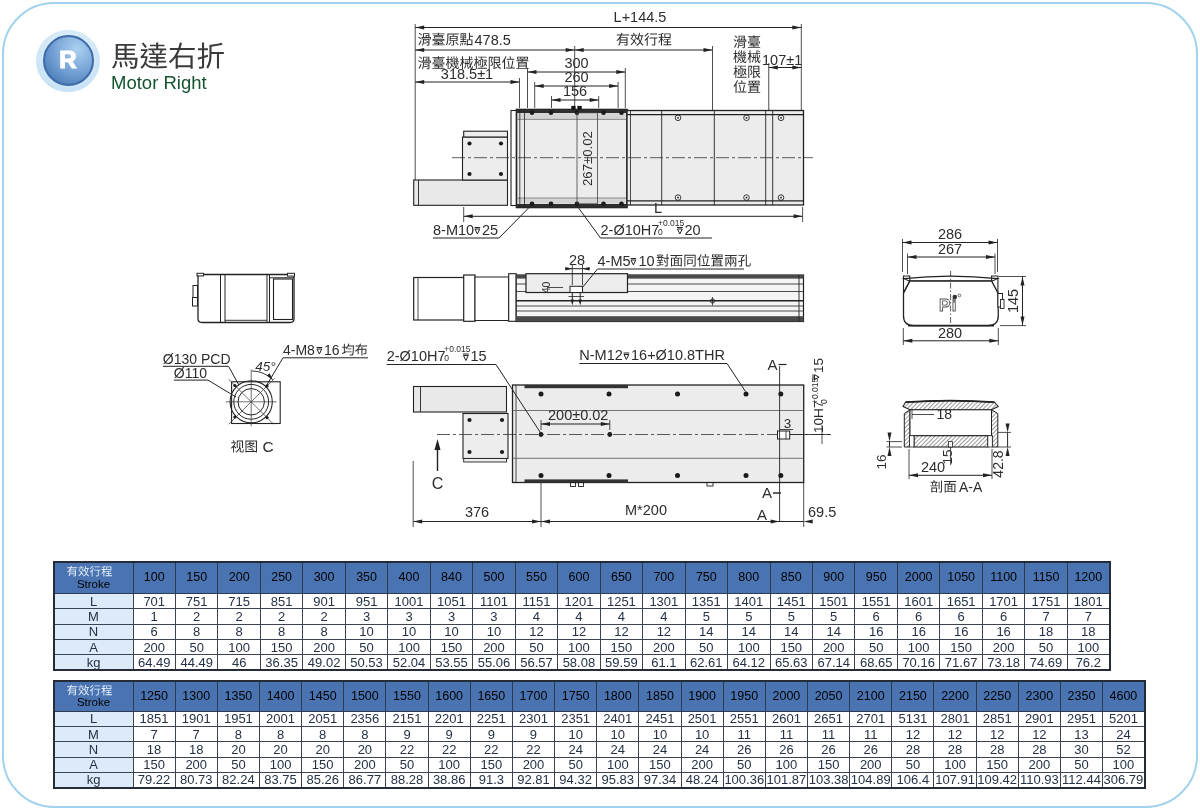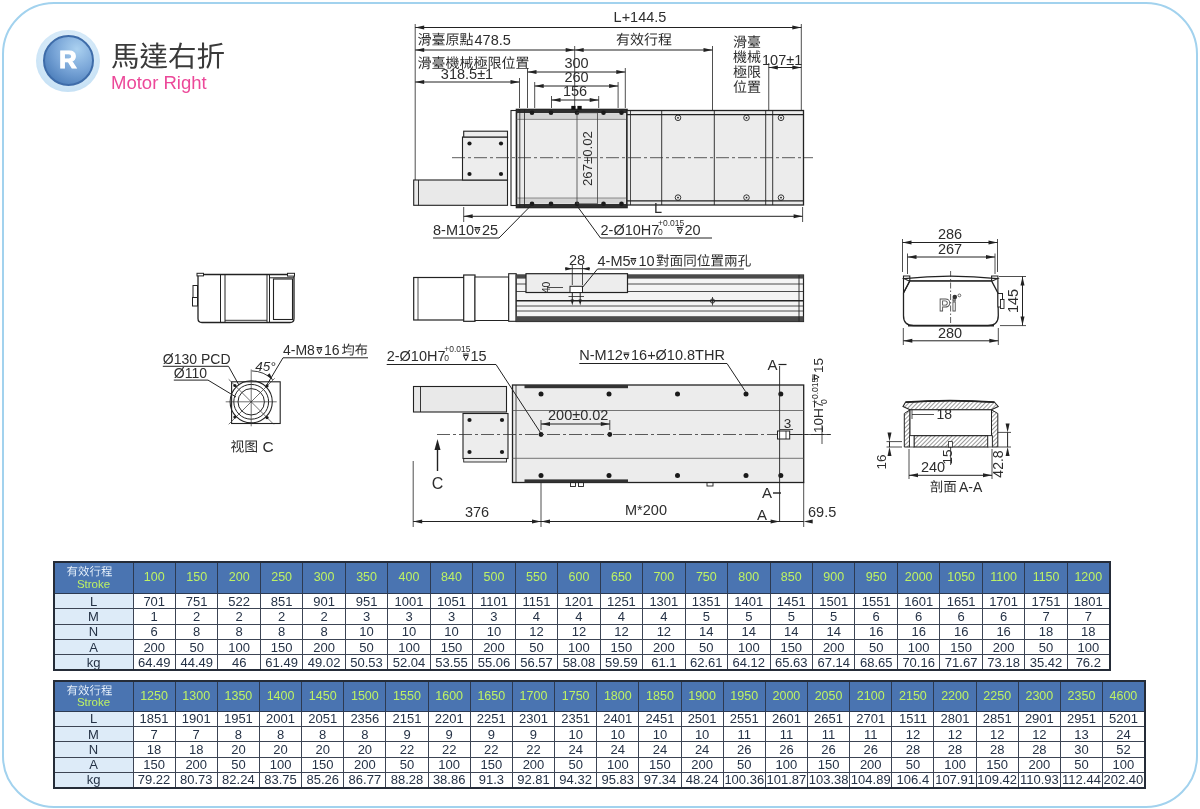--- a/index.html
+++ b/index.html
@@ -1,22 +1,22 @@
 <!DOCTYPE html>
 <html><head><meta charset="utf-8"><style>
 html,body{margin:0;padding:0;width:1200px;height:809px;background:#fff;overflow:hidden}
 body{font-family:"Liberation Sans",sans-serif;position:relative}
 .frame{position:absolute;left:2px;top:2px;width:1192px;height:802px;border:2.6px solid #a2d2ee;border-radius:52px}
 .badge-halo{position:absolute;left:36px;top:29.5px;width:64px;height:62px;border-radius:50%;background:radial-gradient(circle at 50% 40%,#eef6fc,#cfe6f7 60%,#b8d9f1)}
 .badge{position:absolute;left:42.5px;top:34.5px;width:51px;height:51px;box-sizing:border-box;border:2px solid #3e6ca9;border-radius:50%;background:radial-gradient(circle at 68% 26%,#abd1f0 0%,#7aa6d8 45%,#4a7cb9 85%,#426fab 100%);display:flex;align-items:center;justify-content:center;color:#fff;font-weight:bold;font-size:24px;-webkit-text-stroke:1.2px #fff}
-.sub{position:absolute;left:111px;top:71.5px;font-size:18.5px;color:#ec4899}
+.sub{position:absolute;left:111px;top:71.5px;font-size:18.5px;color:#14532d}
 table.spec{position:absolute;border-collapse:collapse;table-layout:fixed;font-size:13px;color:#253246}
 table.spec td{border:1px solid #3c4454;text-align:center;padding:0;overflow:hidden;white-space:nowrap;line-height:13px}
 table.spec{border:2px solid #252c38}
-table.spec tr.hd td{background:#4a74b1;color:#bef264;border-color:#2c3a52;font-size:12.5px}
+table.spec tr.hd td{background:#4a74b1;color:#000000;border-color:#2c3a52;font-size:12.5px}
 table.spec td.lab,table.spec td.lab0{background:#ddebf8}
 table.spec td.lab{font-size:13px}
 .strk{padding-top:13px;font-size:11.5px}
 </style></head><body>
 <div class="frame"></div>
 
 <div class="badge-halo"></div>
 <div class="badge">R</div>
 
 <div class="sub">Motor Right</div>
@@ -74,21 +74,21 @@
         <td>2000</td>
         <td>1050</td>
         <td>1100</td>
         <td>1150</td>
         <td>1200</td>
       </tr>
       <tr style="height:15.3px">
         <td class="lab">L</td>
         <td>701</td>
         <td>751</td>
-        <td>522</td>
+        <td>715</td>
         <td>851</td>
         <td>901</td>
         <td>951</td>
         <td>1001</td>
         <td>1051</td>
         <td>1101</td>
         <td>1151</td>
         <td>1201</td>
         <td>1251</td>
         <td>1301</td>
@@ -179,39 +179,39 @@
         <td>150</td>
         <td>200</td>
         <td>50</td>
         <td>100</td>
       </tr>
       <tr style="height:15.3px">
         <td class="lab">kg</td>
         <td>64.49</td>
         <td>44.49</td>
         <td>46</td>
-        <td>61.49</td>
+        <td>36.35</td>
         <td>49.02</td>
         <td>50.53</td>
         <td>52.04</td>
         <td>53.55</td>
         <td>55.06</td>
         <td>56.57</td>
         <td>58.08</td>
         <td>59.59</td>
         <td>61.1</td>
         <td>62.61</td>
         <td>64.12</td>
         <td>65.63</td>
         <td>67.14</td>
         <td>68.65</td>
         <td>70.16</td>
         <td>71.67</td>
         <td>73.18</td>
-        <td>35.42</td>
+        <td>74.69</td>
         <td>76.2</td>
       </tr>
     </tbody>
   </table>
 
 <table class="spec" style="left:52.5px;top:680px;width:1091.5px">
     <colgroup>
       <col style="width:79.5px">
       <col style="width:42.17px">
       <col style="width:42.17px">
@@ -281,21 +281,21 @@
         <td>2251</td>
         <td>2301</td>
         <td>2351</td>
         <td>2401</td>
         <td>2451</td>
         <td>2501</td>
         <td>2551</td>
         <td>2601</td>
         <td>2651</td>
         <td>2701</td>
-        <td>1511</td>
+        <td>5131</td>
         <td>2801</td>
         <td>2851</td>
         <td>2901</td>
         <td>2951</td>
         <td>5201</td>
       </tr>
       <tr style="height:15.3px">
         <td class="lab">M</td>
         <td>7</td>
         <td>7</td>
@@ -394,21 +394,21 @@
         <td>48.24</td>
         <td>100.36</td>
         <td>101.87</td>
         <td>103.38</td>
         <td>104.89</td>
         <td>106.4</td>
         <td>107.91</td>
         <td>109.42</td>
         <td>110.93</td>
         <td>112.44</td>
-        <td>202.40</td>
+        <td>306.79</td>
       </tr>
     </tbody>
   </table>
 
 <svg width="1200" height="809" viewBox="0 0 1200 809" font-family="Liberation Sans, sans-serif" style="position:absolute;left:0;top:0;z-index:5">
     <defs>
       <pattern id="hat" width="3" height="3" patternUnits="userSpaceOnUse" patternTransform="rotate(45)">
         <rect width="3" height="3" fill="#fff"></rect>
         <line x1="0" y1="0" x2="0" y2="3" stroke="#333" stroke-width="1"></line>
       </pattern>

